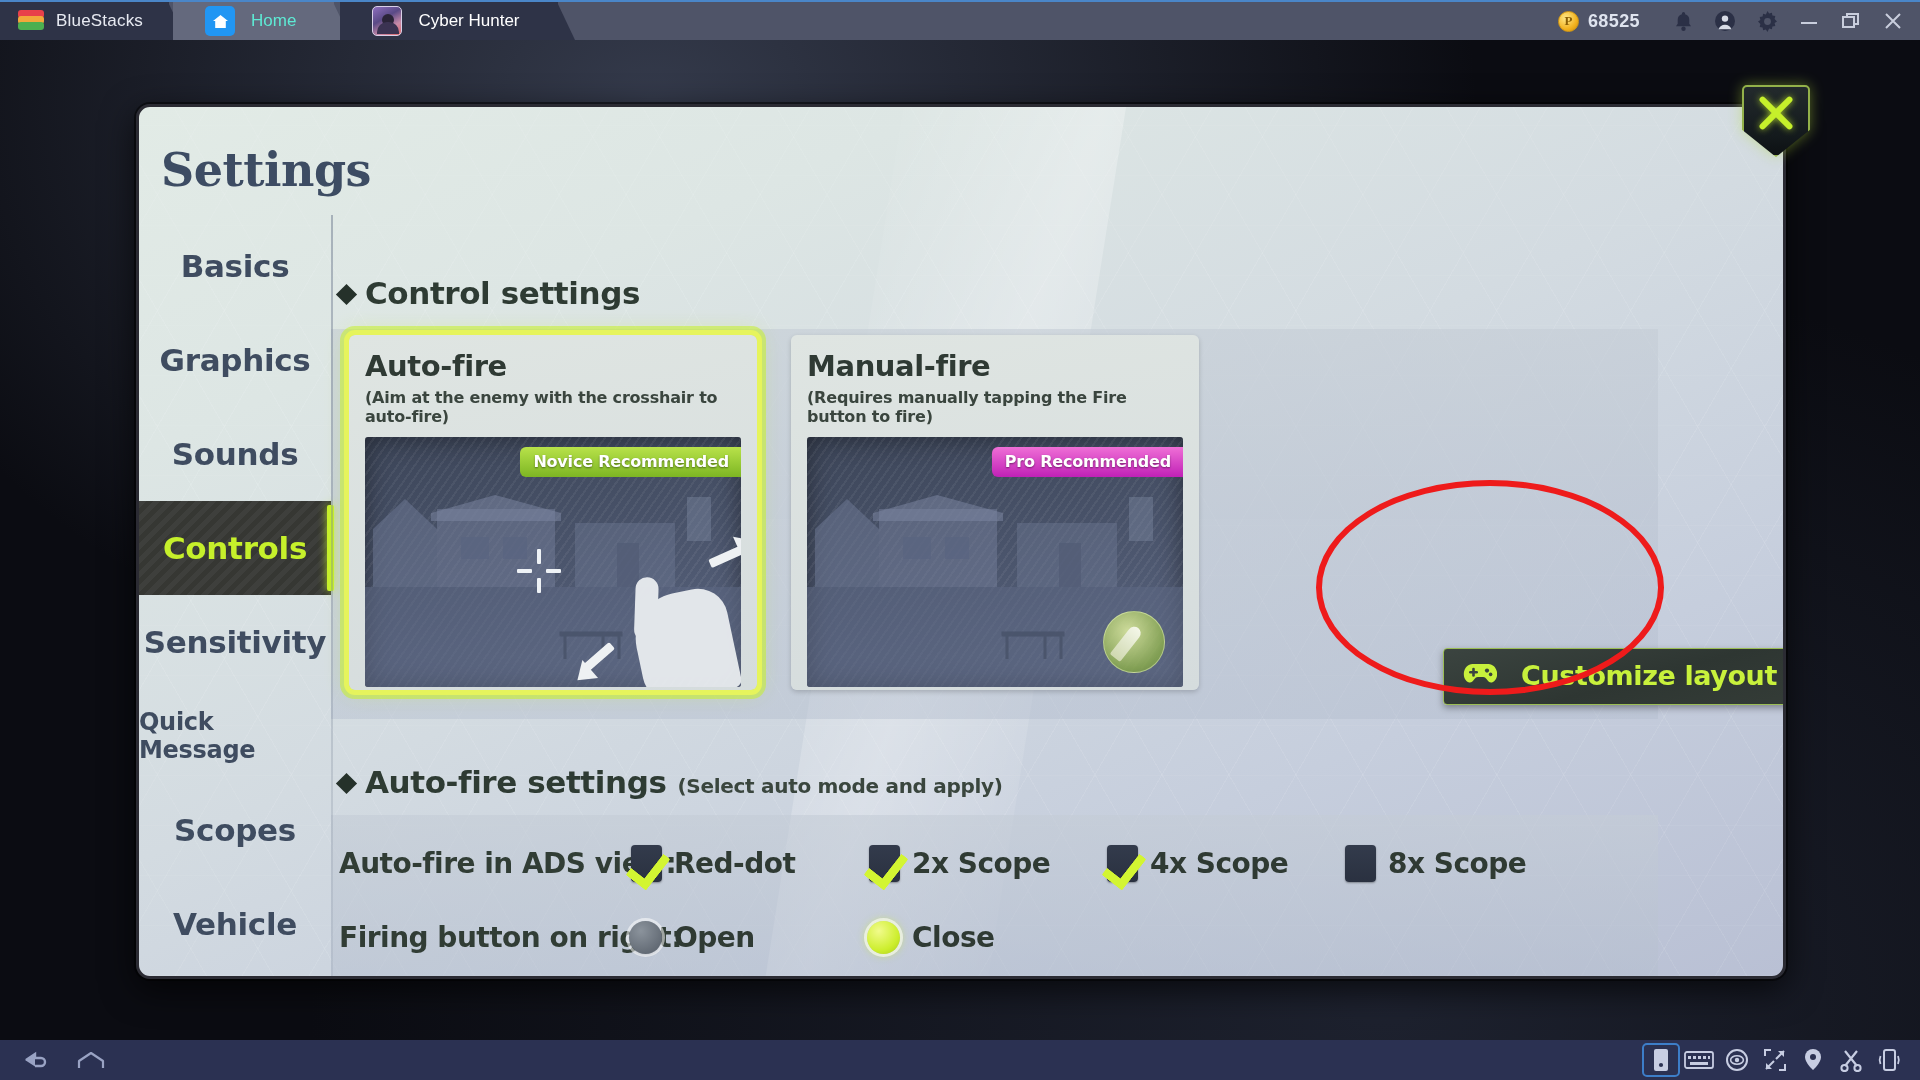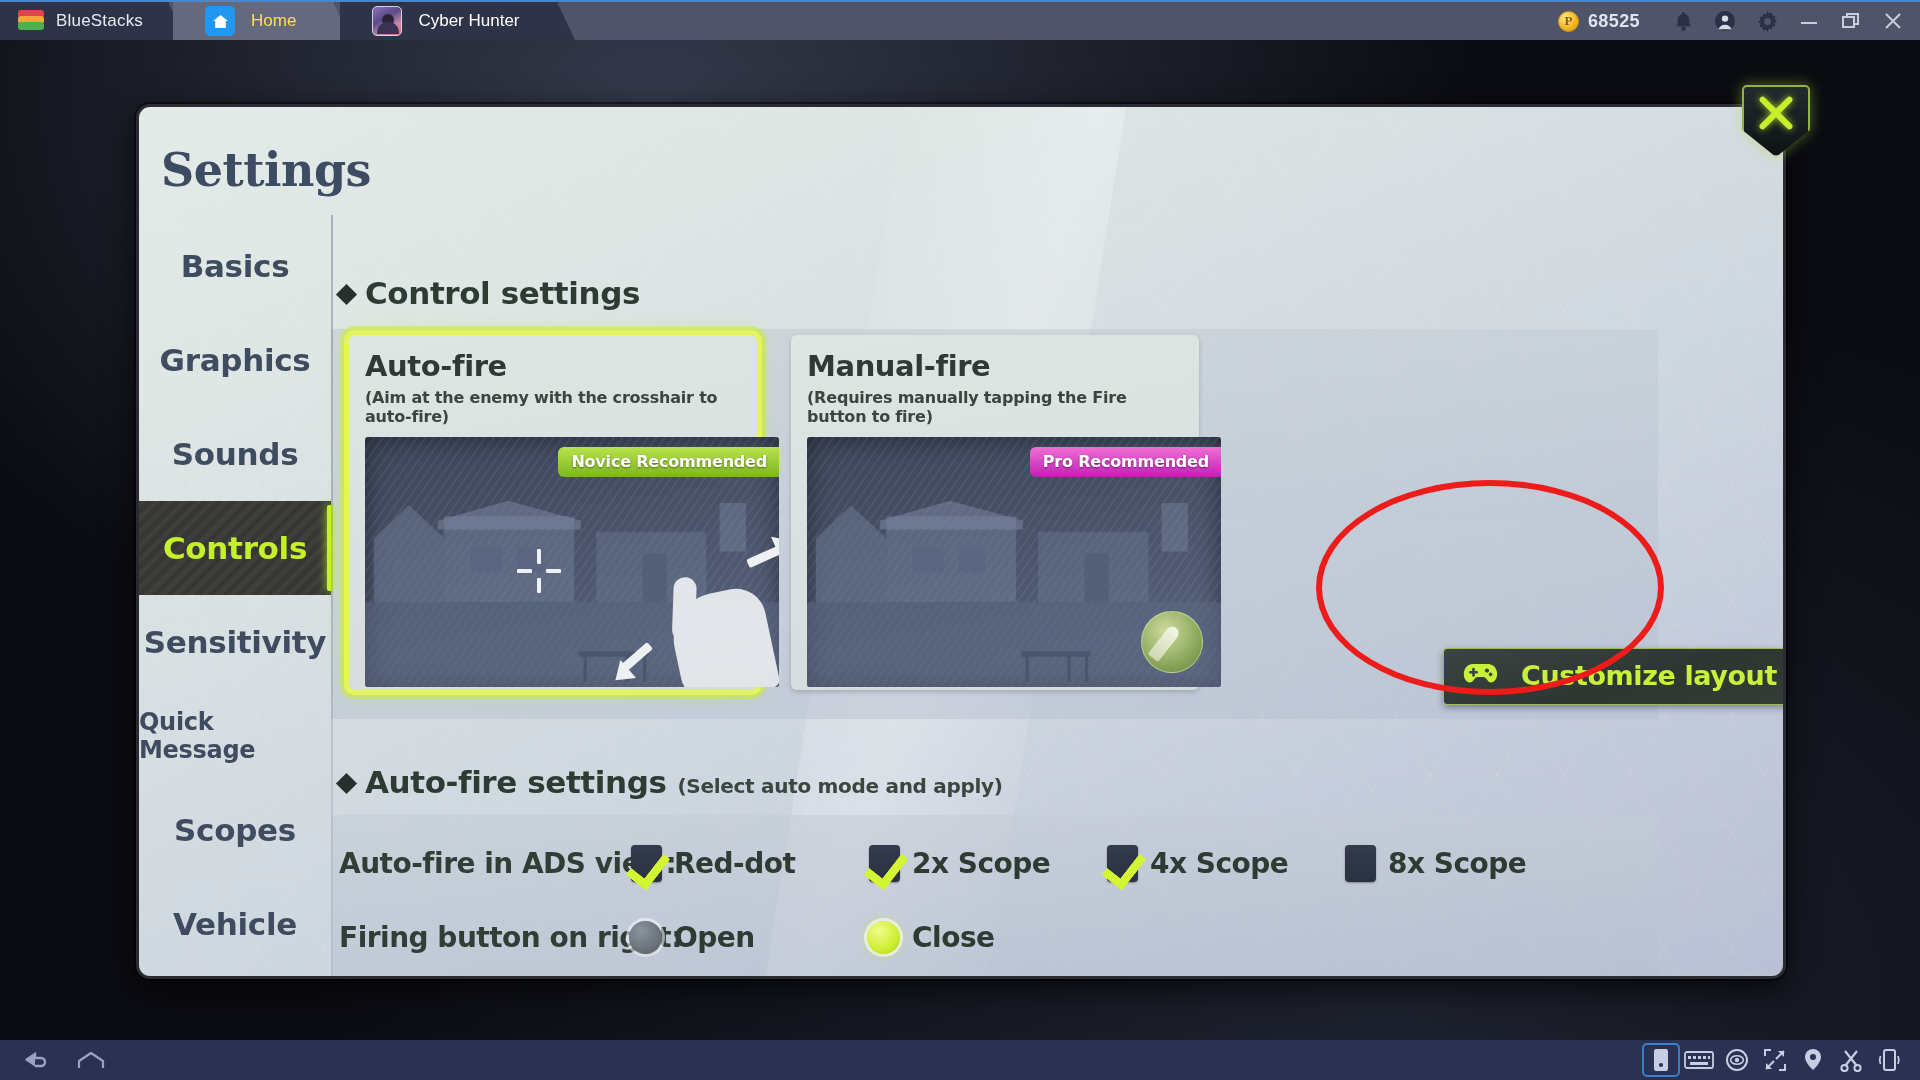--- a/index.html
+++ b/index.html
@@ -68,21 +68,21 @@
     position: relative; overflow: hidden;
   }
   .tab-ico-game:before {
     content:""; position:absolute; left:9px; top:7px; width:12px; height:12px;
     border-radius: 50%; background:#2a2438;
   }
   .tab-ico-game:after {
     content:""; position:absolute; left:4px; bottom:1px; width:22px; height:12px;
     border-radius: 10px 10px 0 0; background:#3b3352;
   }
-  .bs-tab .label { font-size: 17px; color: #fde047; white-space: nowrap; }
+  .bs-tab .label { font-size: 17px; color: #5eead4; white-space: nowrap; }
   .bs-tab.active .label { color: #ffffff; }
 
   .bs-spacer { flex: 1; }
   .bs-right { display: flex; align-items: center; gap: 0; padding-right: 6px; }
   .coin-wrap { display: flex; align-items: center; gap: 9px; margin-right: 22px; }
   .coin {
     width: 21px; height: 21px; border-radius: 50%;
     background: radial-gradient(circle at 36% 32%, #ffe88a, #f2b21e 62%, #c98a0d);
     border: 1px solid #d79a12;
     color: #8a5f05; font-size: 13px; font-weight: bold;
@@ -223,21 +223,21 @@
   }
   .card-title {
     font-family: "DejaVu Sans", sans-serif; font-weight: bold;
     font-size: 29px; color: #2f3a34; letter-spacing: -.4px;
   }
   .card-sub {
     font-family: "DejaVu Sans", sans-serif; font-weight: bold;
     font-size: 16px; color: #3a453e; margin-top: 5px; letter-spacing: -.2px;
   }
   .preview {
-    margin-top: 11px; width: 414px; height: 250px; border-radius: 3px;
+    margin-top: 11px; width: 376px; height: 250px; border-radius: 3px;
     position: relative; overflow: hidden;
     background: linear-gradient(170deg, #3c4558 0%, #49536a 45%, #5c6782 100%);
     box-shadow: inset 0 0 26px rgba(0,0,0,.45);
   }
   .preview:before {
     content:""; position:absolute; inset:0;
     background: repeating-linear-gradient(125deg, rgba(255,255,255,.055) 0 2px, rgba(0,0,0,0) 2px 7px);
   }
   .scene { position:absolute; inset:0; }
   .badge {

